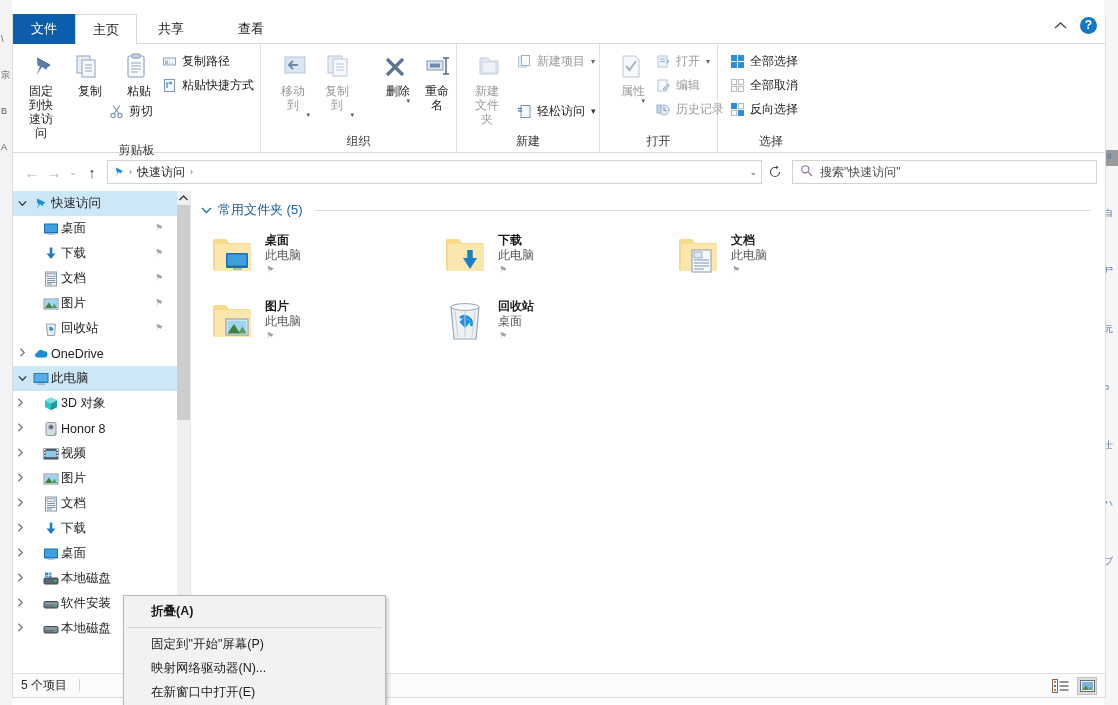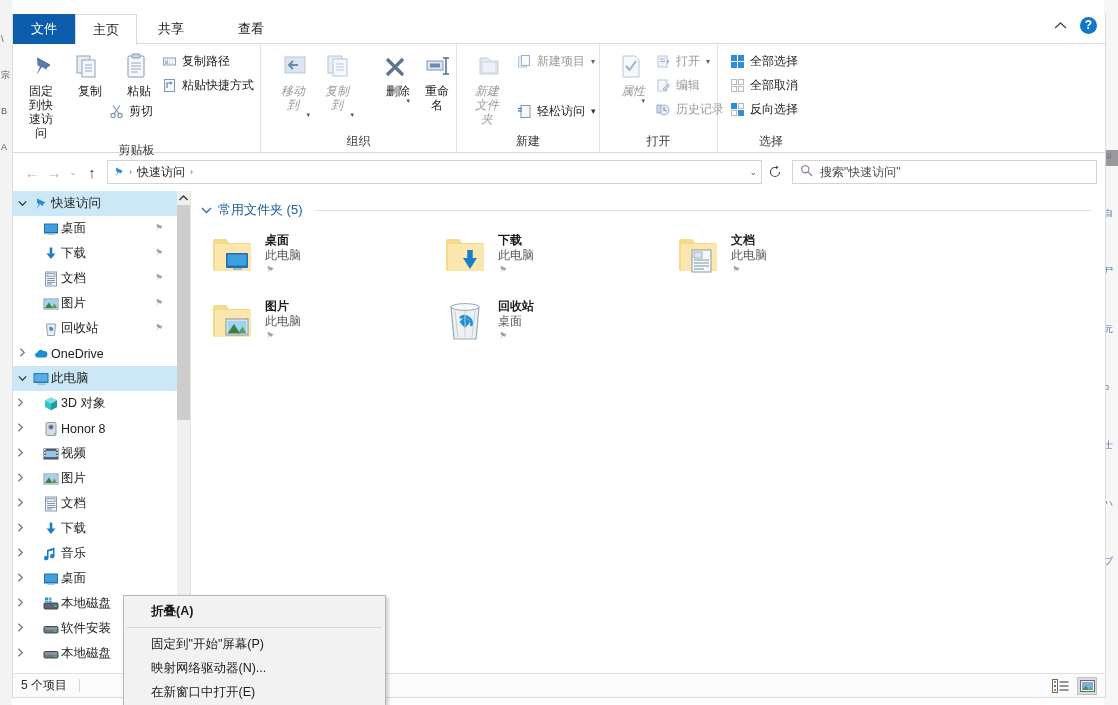--- a/index.html
+++ b/index.html
@@ -45,21 +45,21 @@
             display:flex; flex:0 0 auto; position:relative; }
   .rgroup { position:relative; height:109px; display:flex; flex-direction:column;
             border-right:1px solid #e2e2e2; }
   .rgroup .gbody { flex:1; display:flex; align-items:flex-start; padding:4px 6px 0 6px; }
   .rgroup .glabel { height:20px; line-height:16px; text-align:center; font-size:12px;
                     color:#3a3a3a; }
   .bigbtn { width:auto; min-width:44px; padding:2px 5px; display:flex; flex-direction:column;
             align-items:flex-end; text-align:center; font-size:12px; color:#1c1c1c; cursor:default; }
   .bigbtn .ic { height:34px; display:flex; align-items:center; justify-content:center; }
   .bigbtn .lbl { line-height:14px; max-width:58px; }
-  .bigbtn.dis { color:#9a9a9a;font-style:italic; }
+  .bigbtn.dis { color:#9a9a9a; }
   .smallcol { display:flex; flex-direction:column; padding-top:2px; gap:2px; }
   .smallbtn { display:flex; align-items:center; gap:4px; height:22px; font-size:12px;
               color:#1c1c1c; padding:0 3px; cursor:default; white-space:nowrap; }
   .smallbtn.dis { color:#9a9a9a; }
   .smallbtn .sic { width:17px; height:17px; display:flex; align-items:center; justify-content:center; }
   .caret { font-size:8px; color:#666; margin-left:2px; }
   .caret-dn { font-size:7px; color:#555; line-height:6px; }
 
   
   #addrbar { height:38px; flex:0 0 auto; display:flex; align-items:center; padding:0 8px;
@@ -664,32 +664,20 @@
                 <path d="M1.4 0.8 L5.2 4.5 L1.4 8.2" stroke="#7a7a7a" stroke-width="1.3" fill="none"></path>
               </svg></span>
             <span style="width: 14px; flex: 0 0 14px;"></span>
             <span class="nic">
               <svg width="16" height="16" viewBox="0 0 16 16">
                 <path d="M8 1.5 L8 8.5" stroke="#1b7ec8" stroke-width="2.6"></path>
                 <path d="M3.5 7.5 L8 13 L12.5 7.5 Z" fill="#1b7ec8"></path>
               </svg>
             </span>
             <span class="ntx">下载</span>
-          </div>
-          <div class="nrow ind2">
-            <span class="exp"><svg width="7" height="9" viewBox="0 0 7 9">
-                <path d="M1.4 0.8 L5.2 4.5 L1.4 8.2" stroke="#7a7a7a" stroke-width="1.3" fill="none"></path>
-              </svg></span>
-            <span style="width: 14px; flex: 0 0 14px;"></span>
-            <span class="nic">
-              <svg width="16" height="16" viewBox="0 0 16 16">
-                <path d="M11.5 1.5 L11.5 10 A2.2 2.2 0 1 1 10 8 L10 4.2 L5.5 5.5 L5.5 12 A2.2 2.2 0 1 1 4 10 L4 4 Z" fill="#1b7ec8"></path>
-              </svg>
-            </span>
-            <span class="ntx">音乐</span>
           </div>
           <div class="nrow ind2">
             <span class="exp"><svg width="7" height="9" viewBox="0 0 7 9">
                 <path d="M1.4 0.8 L5.2 4.5 L1.4 8.2" stroke="#7a7a7a" stroke-width="1.3" fill="none"></path>
               </svg></span>
             <span style="width: 14px; flex: 0 0 14px;"></span>
             <span class="nic">
               <svg width="16" height="16" viewBox="0 0 16 16">
                 <rect x="1" y="2.5" width="14" height="10" rx="0.6" fill="#1f6fb2"></rect>
                 <rect x="2" y="3.5" width="12" height="7.5" fill="#3fa0e0"></rect>

